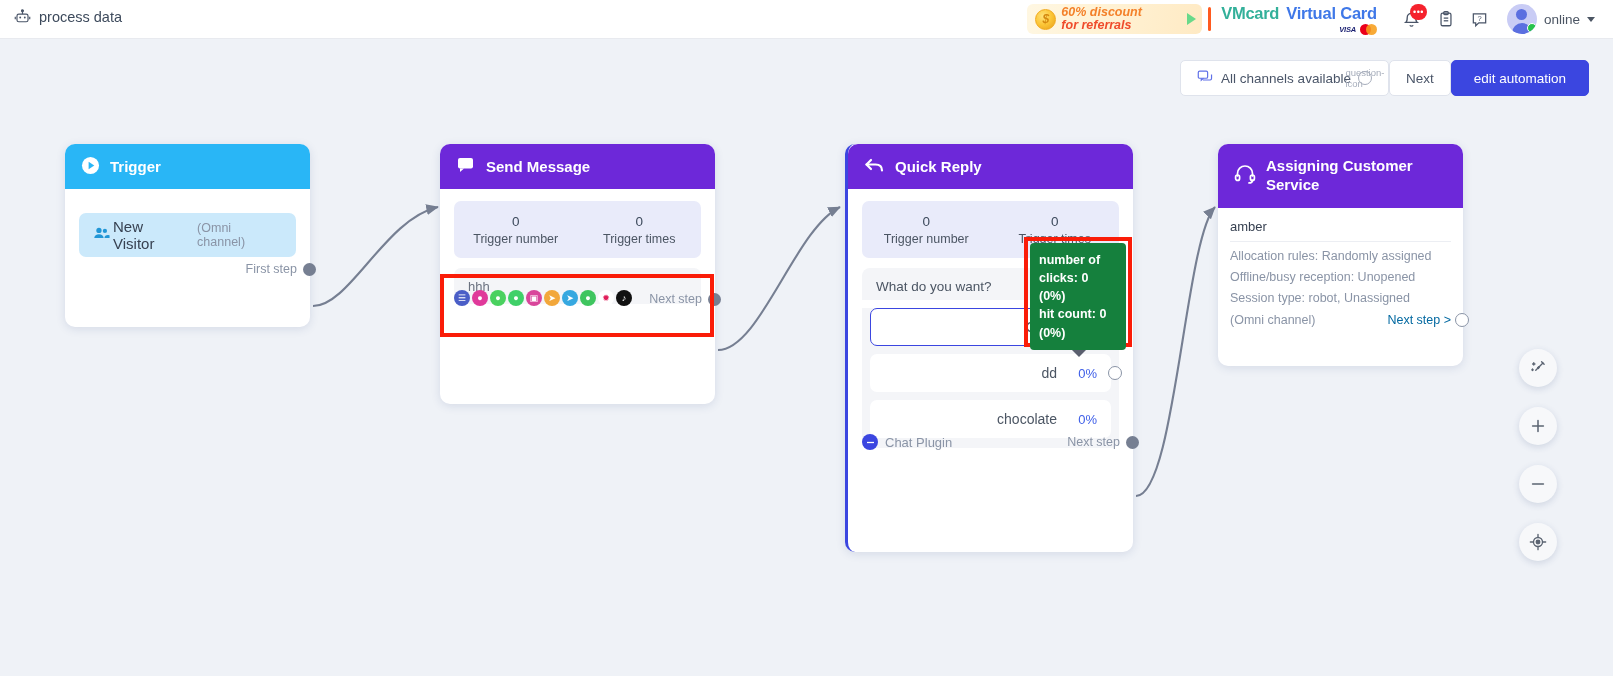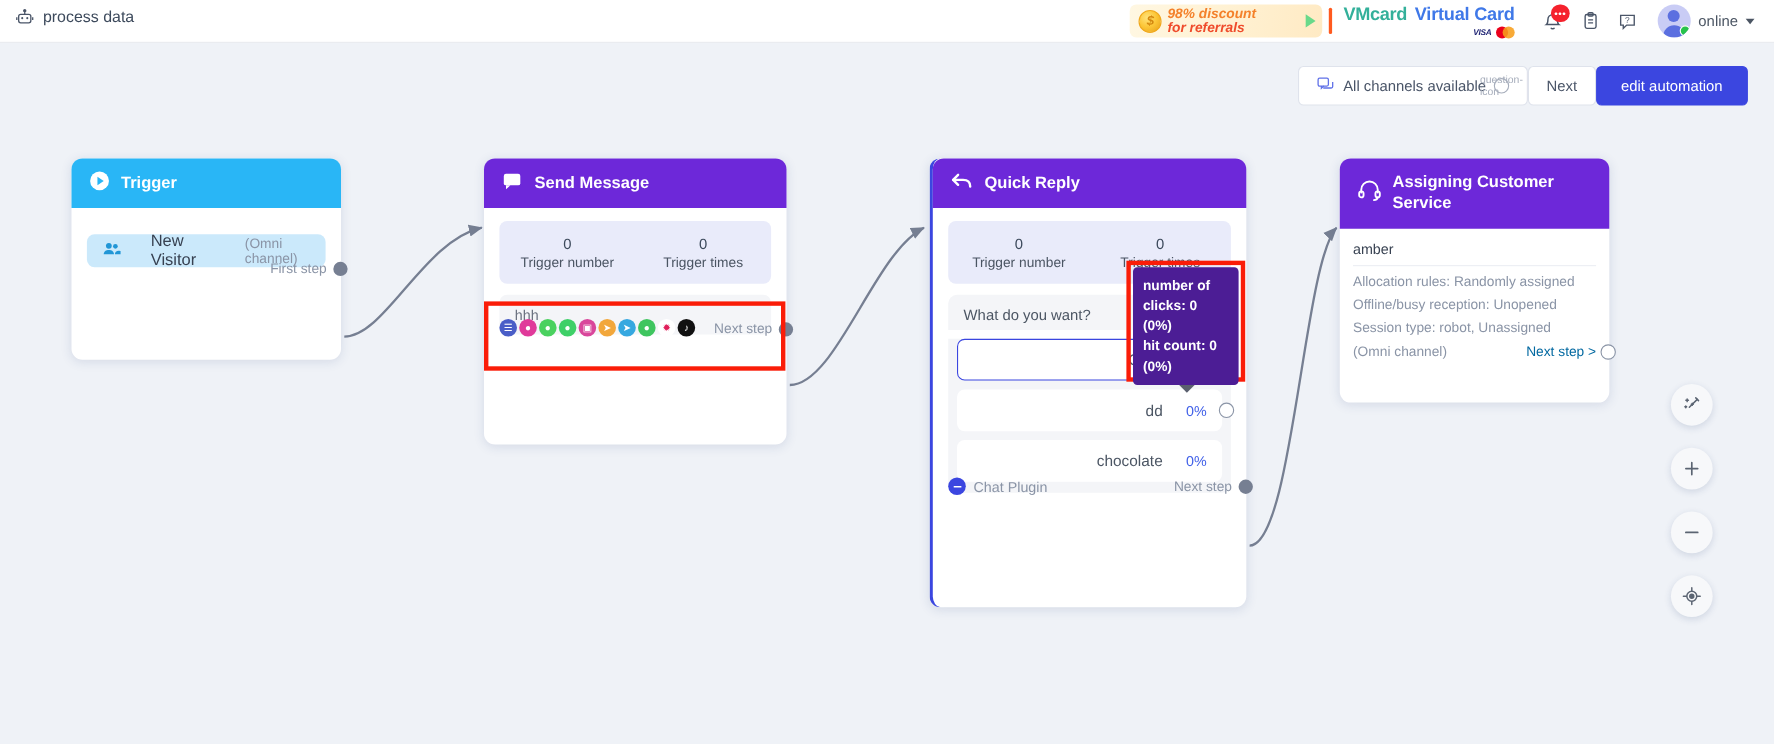--- a/index.html
+++ b/index.html
@@ -110,22 +110,22 @@
     height: 45px; border-radius: 10px 10px 0 0; display: flex; align-items: center;
     gap: 10px; padding: 0 16px; color: #fff; font-size: 15px; font-weight: bold;
   }
   .node-head.cyan { background: #29b6f6; }
   .node-head.blue { background: #6d28d9; }
   .node-body { padding: 12px 14px 10px; position: relative; }
 
   
   #node-trigger { left: 65px; top: 105px; width: 245px; height: 183px; }
   .chip-visitor {
-    background: #cbe9fb; border-radius: 7px; height: 30px; margin: 12px 0 6px;
-    display: flex; align-items: center; gap: 27px; padding: 0 14px;
+    background: #cbe9fb; border-radius: 7px; height: 44px; margin: 12px 0 17px;
+    display: flex; align-items: center; gap: 3px; padding: 0 14px;
   }
   .chip-visitor .t1 { font-size: 15px; color: #374151; }
   .chip-visitor .t2 { font-size: 12.5px; color: #8a94a6; margin-left: 6px; }
   .step-row { position: absolute; right: 14px; bottom: 8px; display: flex; align-items: center; gap: 0; }
   .step-label { font-size: 12.5px; color: #8a94a6; }
 
   
   #node-send { left: 440px; top: 105px; width: 275px; height: 260px; }
   .stats { background: #e9ebfa; border-radius: 7px; height: 57px; display: flex; }
   .stat { flex: 1; display: flex; flex-direction: column; align-items: center; justify-content: center; gap: 3px; }
@@ -167,21 +167,21 @@
   .port-dot { width: 13px; height: 13px; border-radius: 50%; background: #767f92; }
   .port-ring { width: 14px; height: 14px; border-radius: 50%; background: #fff; border: 1.6px solid #8a94a6; }
 
   
   .anno { position: absolute; border: 4px solid #fa1c08; z-index: 30; pointer-events: none; }
   #anno-send { left: 440px; top: 235px; width: 274px; height: 63px; }
   #anno-tip { left: 1024px; top: 198px; width: 108px; height: 110px; }
 
   .tooltip {
     position: absolute; left: 1030px; top: 204px; width: 96px;
-    background: #4c1d95; color: #fff; border-radius: 4px;
+    background: #15803d; color: #fff; border-radius: 4px;
     font-size: 12.5px; font-weight: bold; line-height: 1.45;
     padding: 8px 9px; z-index: 31;
   }
   .tooltip .tip-arrow {
     position: absolute; left: 42px; bottom: -7px; width: 0; height: 0;
     border-left: 7px solid transparent; border-right: 7px solid transparent; border-top: 7px solid #5a5f6e;
   }
 
   
   .zoomctl { position: absolute; right: 56px; top: 310px; display: flex; flex-direction: column; gap: 20px; z-index: 40; }
@@ -207,21 +207,21 @@
           <line x1="18.5" y1="9" x2="18.5" y2="12"></line>
       </svg>
     </span>
     <span class="brand-label">process data</span>
   </div>
 
   <div class="topbar-right">
     <div class="promo">
       <span class="coin">$</span>
       <span class="promo-txt">
-        <span class="promo-l1">98% discount</span>
+        <span class="promo-l1">60% discount</span>
         <span class="promo-l2">for referrals</span>
       </span>
       <span class="promo-arrow"></span>
     </div>
     <div class="promo-sep"></div>
 
     <div class="vmcard">
       <span class="vmcard-row">
         <span class="vm-a">VMcard</span>
         <span class="vm-b">Virtual Card</span>

